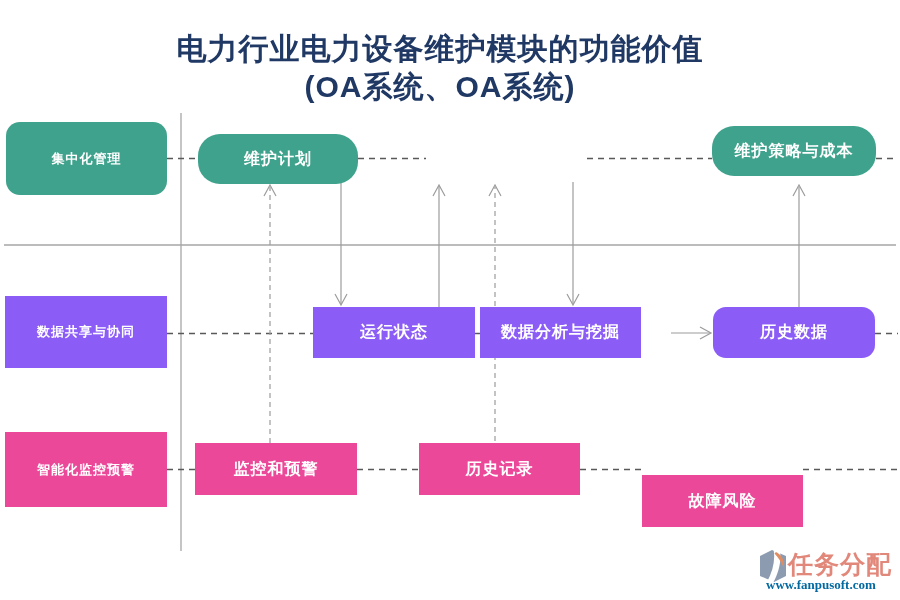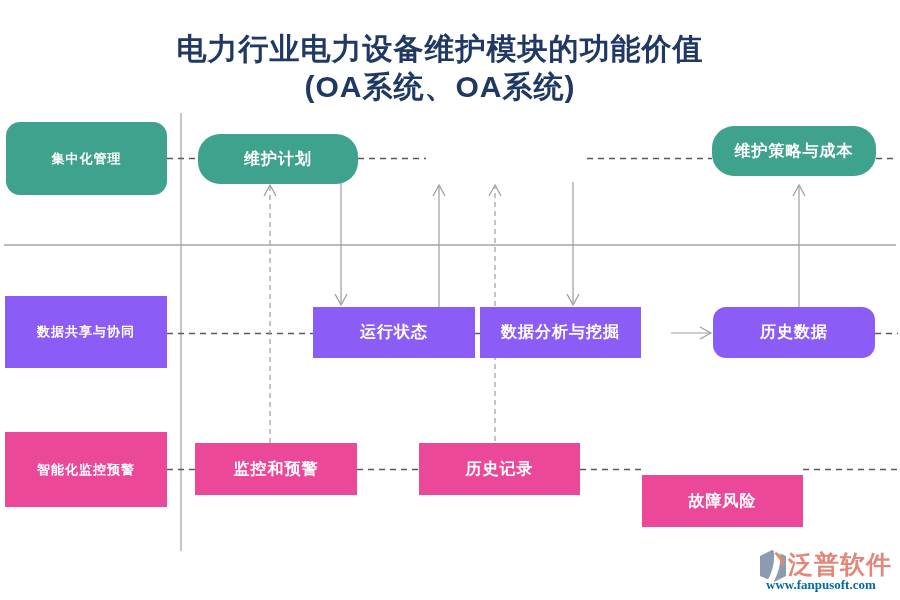--- a/index.html
+++ b/index.html
@@ -108,17 +108,17 @@
   <div class="box row3" style="left:419px;top:443px;width:161px;height:52px;">历史记录</div>
   <div class="box row3" style="left:195px;top:443px;width:162px;height:52px;">监控和预警</div>
   <div class="box row3" style="left:642px;top:443px;width:161px;height:52px;margin-top:32px;">故障风险</div>
 
   <div class="watermark">
     <svg class="wm-logo" width="26" height="32" viewBox="0 0 26 32">
       <polygon points="12,0 26,6 26,26 14,32 0,26 0,6" fill="#8D9BB0"></polygon>
       <path d="M7,32 C13,21 15.5,10 13.5,-1 L20,1 C21.5,12 18.5,23 13.5,32 Z" fill="#ffffff"></path>
       <path d="M16,2 C22,5 25,11 23.5,17 C21,12.5 19,8 14.5,3.5 Z" fill="#E08D63"></path>
     </svg>
-    <div class="wm-brand">泛普软件</div>
+    <div class="wm-brand">任务分配</div>
     <div class="wm-url">www.fanpusoft.com</div>
   </div>
 
 </div>
 
 </body></html>

